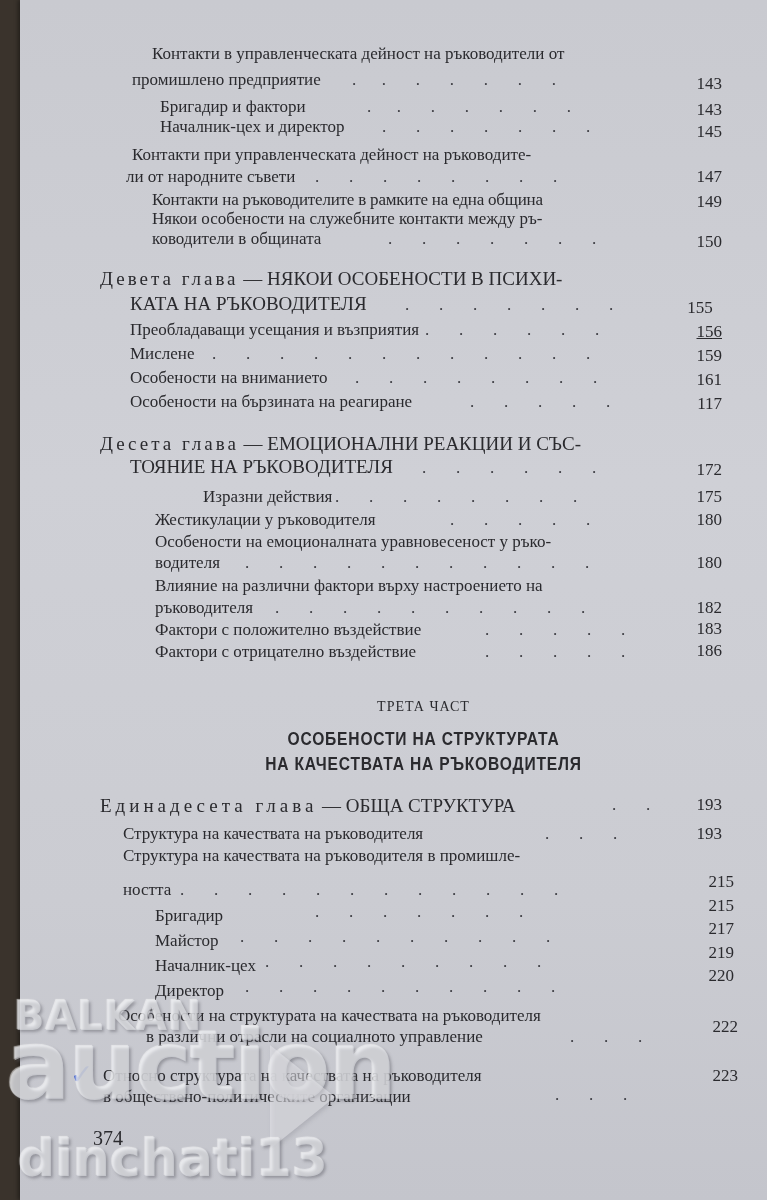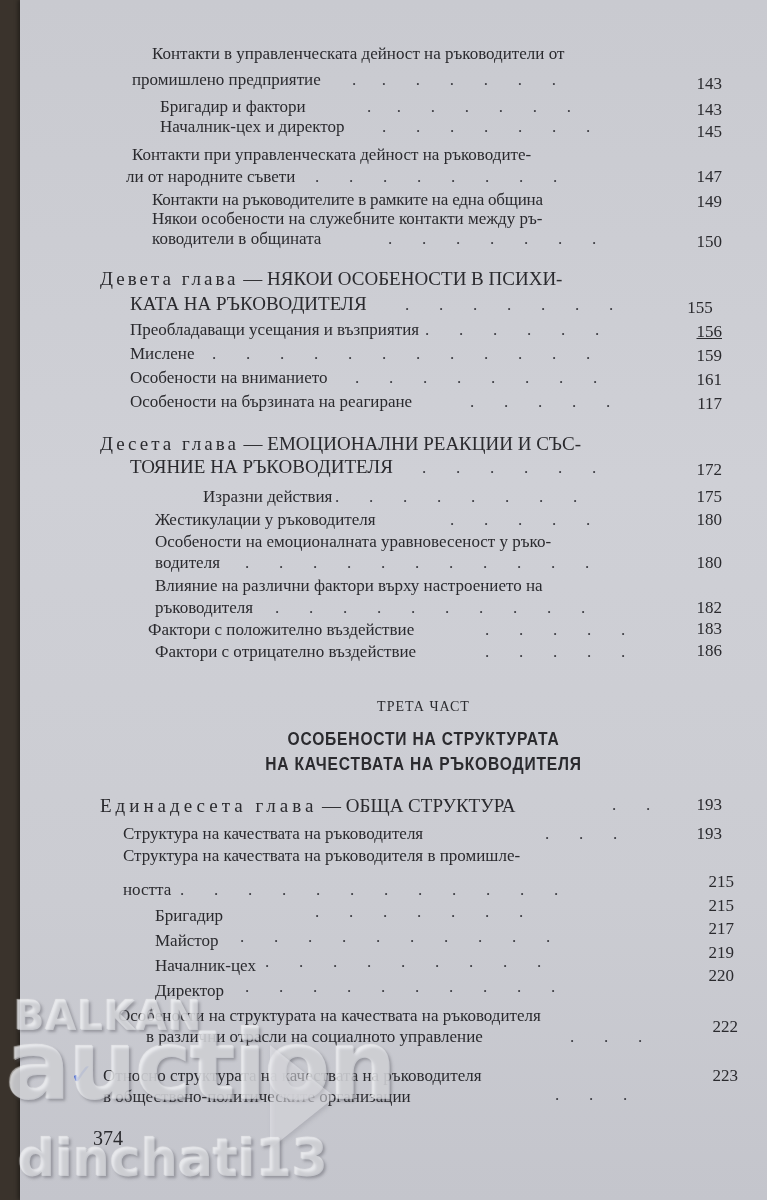--- a/index.html
+++ b/index.html
@@ -153,21 +153,21 @@
 <div class="row" style="left:155px;top:532px;">Особености на емоционалната уравновесеност у ръко-</div>
 <div class="row" style="left:155px;top:553px;">водителя</div>
 <div class="dots" style="left:245px;top:553px;width:425px;">.&nbsp;&nbsp;&nbsp;&nbsp;&nbsp;&nbsp;&nbsp;.&nbsp;&nbsp;&nbsp;&nbsp;&nbsp;&nbsp;&nbsp;.&nbsp;&nbsp;&nbsp;&nbsp;&nbsp;&nbsp;&nbsp;.&nbsp;&nbsp;&nbsp;&nbsp;&nbsp;&nbsp;&nbsp;.&nbsp;&nbsp;&nbsp;&nbsp;&nbsp;&nbsp;&nbsp;.&nbsp;&nbsp;&nbsp;&nbsp;&nbsp;&nbsp;&nbsp;.&nbsp;&nbsp;&nbsp;&nbsp;&nbsp;&nbsp;&nbsp;.&nbsp;&nbsp;&nbsp;&nbsp;&nbsp;&nbsp;&nbsp;.&nbsp;&nbsp;&nbsp;&nbsp;&nbsp;&nbsp;&nbsp;.&nbsp;&nbsp;&nbsp;&nbsp;&nbsp;&nbsp;&nbsp;.</div>
 <div class="num" style="left:678px;top:553px;">180</div>
 
 <div class="row" style="left:155px;top:576px;">Влияние на различни фактори върху настроението на</div>
 <div class="row" style="left:155px;top:598px;">ръководителя</div>
 <div class="dots" style="left:275px;top:598px;width:395px;">.&nbsp;&nbsp;&nbsp;&nbsp;&nbsp;&nbsp;&nbsp;.&nbsp;&nbsp;&nbsp;&nbsp;&nbsp;&nbsp;&nbsp;.&nbsp;&nbsp;&nbsp;&nbsp;&nbsp;&nbsp;&nbsp;.&nbsp;&nbsp;&nbsp;&nbsp;&nbsp;&nbsp;&nbsp;.&nbsp;&nbsp;&nbsp;&nbsp;&nbsp;&nbsp;&nbsp;.&nbsp;&nbsp;&nbsp;&nbsp;&nbsp;&nbsp;&nbsp;.&nbsp;&nbsp;&nbsp;&nbsp;&nbsp;&nbsp;&nbsp;.&nbsp;&nbsp;&nbsp;&nbsp;&nbsp;&nbsp;&nbsp;.&nbsp;&nbsp;&nbsp;&nbsp;&nbsp;&nbsp;&nbsp;.</div>
 <div class="num" style="left:678px;top:598px;">182</div>
 
-<div class="row" style="left:148px;top:620px;text-align:right;">Фактори с положително въздействие</div>
+<div class="row" style="left:155px;top:620px;text-align:right;">Фактори с положително въздействие</div>
 <div class="dots" style="left:485px;top:620px;width:185px;">.&nbsp;&nbsp;&nbsp;&nbsp;&nbsp;&nbsp;&nbsp;.&nbsp;&nbsp;&nbsp;&nbsp;&nbsp;&nbsp;&nbsp;.&nbsp;&nbsp;&nbsp;&nbsp;&nbsp;&nbsp;&nbsp;.&nbsp;&nbsp;&nbsp;&nbsp;&nbsp;&nbsp;&nbsp;.</div>
 <div class="num" style="left:678px;top:619px;">183</div>
 
 <div class="row" style="left:155px;top:642px;">Фактори с отрицателно въздействие</div>
 <div class="dots" style="left:485px;top:642px;width:185px;">.&nbsp;&nbsp;&nbsp;&nbsp;&nbsp;&nbsp;&nbsp;.&nbsp;&nbsp;&nbsp;&nbsp;&nbsp;&nbsp;&nbsp;.&nbsp;&nbsp;&nbsp;&nbsp;&nbsp;&nbsp;&nbsp;.&nbsp;&nbsp;&nbsp;&nbsp;&nbsp;&nbsp;&nbsp;.</div>
 <div class="num" style="left:678px;top:641px;">186</div>
 
 <div class="part-label" style="left:40px;width:767px;">ТРЕТА ЧАСТ</div>
 <div class="part-title" style="left:40px;top:728px;">ОСОБЕНОСТИ НА СТРУКТУРАТА</div>
 <div class="part-title" style="left:40px;top:753px;">НА КАЧЕСТВАТА НА РЪКОВОДИТЕЛЯ</div>

